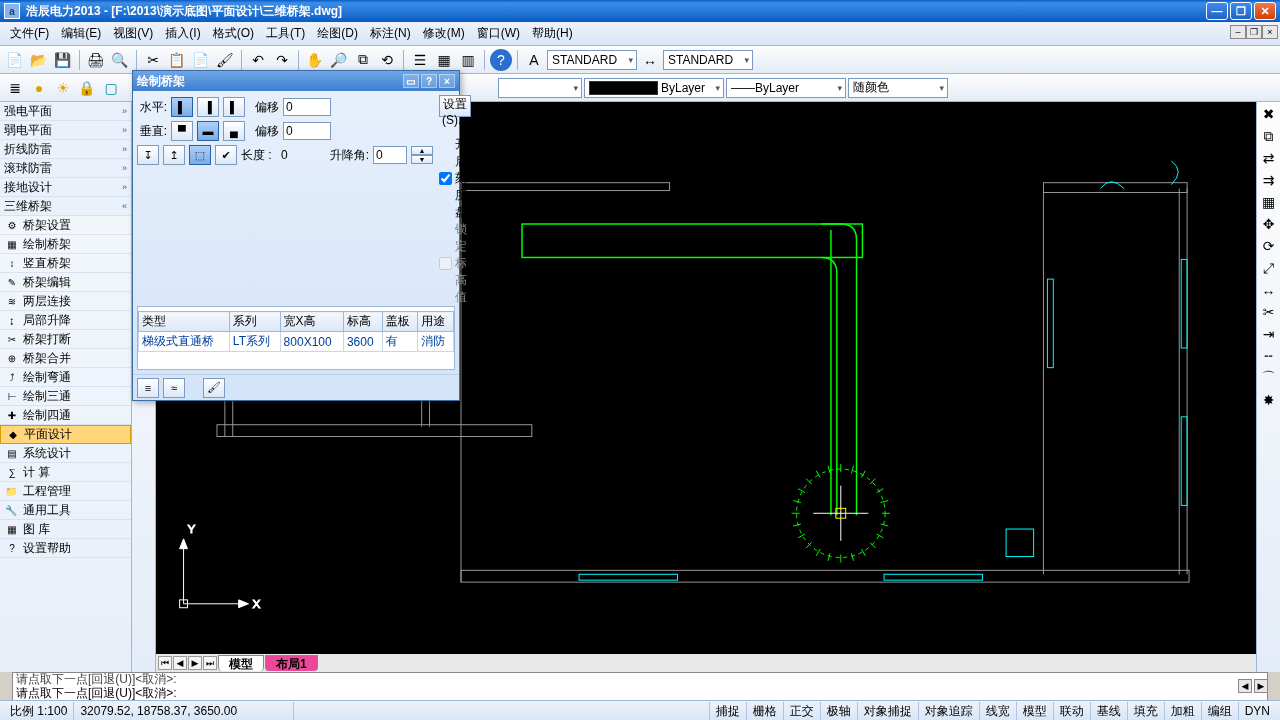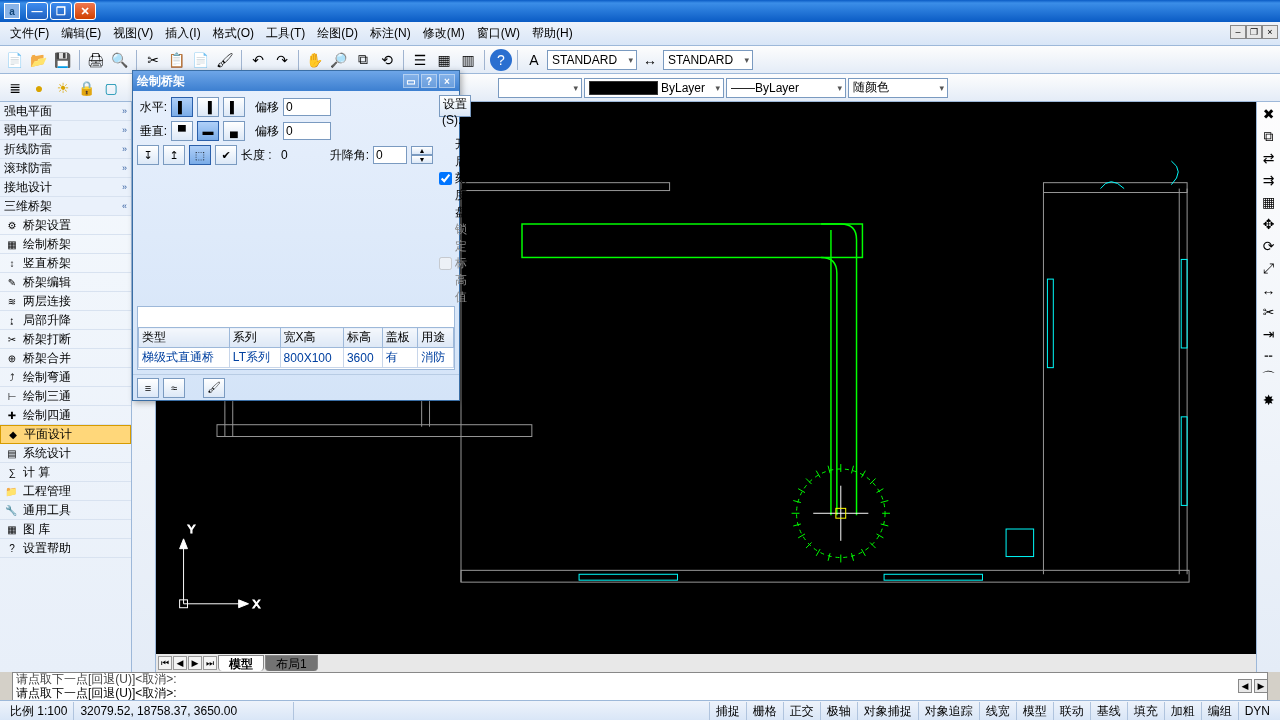--- a/index.html
+++ b/index.html
@@ -38,21 +38,21 @@
 .vtoolbar .tbtn{width:20px;height:20px;font-size:12px;}
 
 .canvas-area{flex:1;position:relative;background:#000;}
 .right-toolbar{width:24px;background:linear-gradient(to bottom,#fdfdfd,#e4ecf7);border-left:1px solid #9db8d9;display:flex;flex-direction:column;align-items:center;padding-top:2px;gap:2px;}
 .right-toolbar .tbtn{width:20px;height:20px;}
 
 .canvas-svg{position:absolute;inset:0;}
 
 .tab-strip{position:absolute;left:0;right:0;bottom:0;height:18px;background:#e8e8e8;display:flex;align-items:center;padding-left:2px;}
 .tab-strip .nav{width:14px;height:14px;border:1px solid #999;background:#f4f4f4;text-align:center;font-size:9px;line-height:12px;cursor:pointer;margin-right:1px;}
-.tab{padding:0 10px;height:16px;line-height:16px;background:#737373;border:1px solid #888;border-bottom:none;border-radius:0 0 4px 4px;margin-right:1px;cursor:pointer;}
+.tab{padding:0 10px;height:16px;line-height:16px;background:#ec4899;border:1px solid #888;border-bottom:none;border-radius:0 0 4px 4px;margin-right:1px;cursor:pointer;font-weight:bold;}
 .tab.active{background:#fff;font-weight:bold;}
 
 .cmd-area{position:absolute;left:12px;right:12px;bottom:20px;height:28px;}
 .cmd-area .cmdbox{width:100%;height:28px;border:1px solid #888;background:#fff;padding:0;}
 .cmd-line{height:13px;line-height:13px;padding:0 3px;color:#444;font-size:12px;}
 .cmd-input{width:100%;height:14px;border:none;outline:none;padding:0 3px;font-size:12px;}
 .cmd-scroll{position:absolute;right:0;top:0;bottom:0;width:32px;display:flex;align-items:center;justify-content:flex-end;gap:2px;}
 .cmd-scroll .sb{width:14px;height:14px;border:1px solid #888;background:#e8e8e8;font-size:9px;text-align:center;line-height:12px;cursor:pointer;}
 
 .statusbar{position:absolute;left:0;right:0;bottom:0;height:20px;background:linear-gradient(to bottom,#eef3fb,#d9e6f7);border-top:1px solid #9db8d9;display:flex;align-items:center;padding:0 4px;font-size:12px;}
@@ -66,33 +66,34 @@
 .dialog .dtitle .spacer{flex:1;}
 .dialog .dtitle .dbtn{width:16px;height:14px;background:rgba(255,255,255,.2);margin-left:2px;text-align:center;font-size:10px;line-height:13px;cursor:pointer;border:1px solid rgba(255,255,255,.4);}
 .dialog .dbody{padding:4px;}
 .drow{display:flex;align-items:center;height:24px;gap:4px;}
 .drow .lbl{width:30px;text-align:right;}
 .togglebtn{width:22px;height:20px;border:1px solid #7a9ac0;background:linear-gradient(to bottom,#fff,#dce8f7);cursor:pointer;display:flex;align-items:center;justify-content:center;font-size:11px;}
 .togglebtn.on{background:linear-gradient(to bottom,#b0d0f8,#7aace8);border-color:#2a5faa;}
 .txtin{width:48px;height:18px;border:1px solid #7a9ac0;padding:0 2px;background:#fff;}
 .setsbtn{height:22px;padding:0 2px;border:1px solid #7a9ac0;background:linear-gradient(to bottom,#fff,#dce8f7);cursor:pointer;}
 .chkrow{display:flex;align-items:center;gap:3px;font-size:12px;}
-.dialog table{width:100%;border-collapse:collapse;font-size:12px;margin-top:20px;background:#fff;}
+.dialog table{width:100%;border-collapse:collapse;font-size:12px;margin-top:4px;background:#fff;}
 .dialog th{background:linear-gradient(to bottom,#f4f7fc,#dde8f6);border:1px solid #9db8d9;padding:1px 3px;font-weight:normal;text-align:left;height:16px;}
 .dialog td{border:1px solid #c8d6ea;padding:1px 3px;color:#0040a0;height:15px;}
 .dialog .tbl-wrap{height:64px;background:#fff;border:1px solid #9db8d9;overflow:hidden;}
 .dialog .dfooter{height:26px;border-top:1px solid #b8cce4;display:flex;align-items:center;padding:0 4px;gap:4px;}
 
 svg text{font-family:Arial;}
 </style>
 </head>
 <body>
 
 <div class="titlebar">
   <div class="app-icon">a</div>
+  <div class="title-text">浩辰电力2013 - [F:\2013\演示底图\平面设计\三维桥架.dwg]</div>
   <div class="win-btns">
     <div class="win-btn">—</div>
     <div class="win-btn">❐</div>
     <div class="win-btn close">✕</div>
   </div>
 </div>
 
 <div class="menubar">
   <span>文件(F)</span>
   <span>编辑(E)</span>

